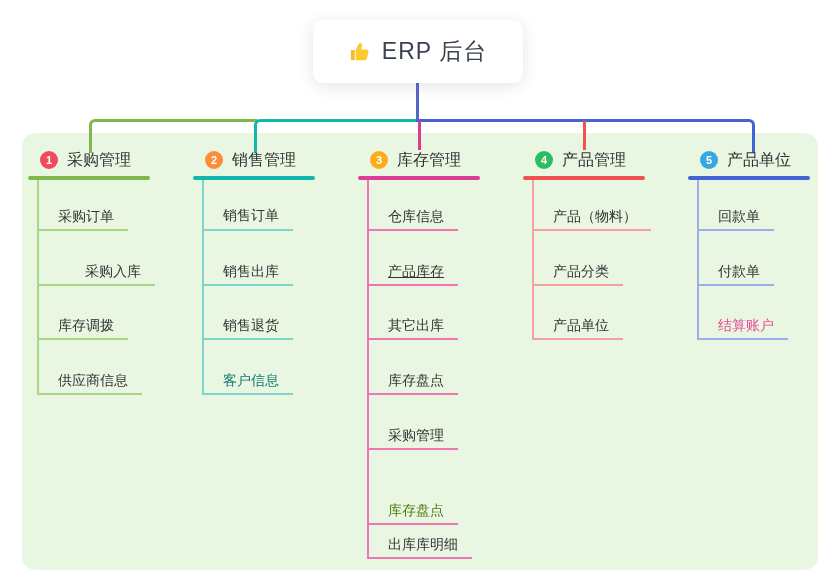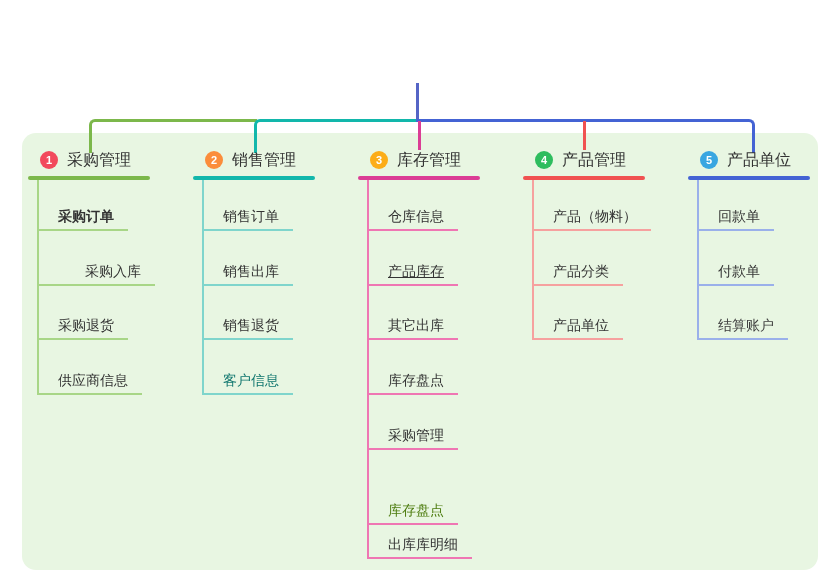--- a/index.html
+++ b/index.html
@@ -24,47 +24,54 @@
         font-size:14px;color:#333333;line-height:26px;height:26px;
         padding:0 14px 0 21px;border-bottom-style:solid;border-bottom-width:2px;}
   .thumb{width:23px;height:23px;flex:0 0 23px;}
 </style>
 </head>
 <body>
 
 <div id="stage">
   <div id="panel" style="background: rgb(232, 246, 226);"></div>
 
+  <div id="root-node" style="color: rgb(57, 66, 79);">
+    <svg class="thumb" viewBox="0 0 24 24">
+      <path d="M2 10.5h4V21H2z" fill="#f7b92c"></path>
+      <path d="M7 21h9.6c1 0 1.9-.7 2.1-1.7l1.6-6.9c.3-1.3-.7-2.6-2-2.6h-5.5l.9-4.1c.2-1-.3-2-1.2-2.4-.9-.4-2 0-2.5.9L7 10.3z" fill="#fbca2f"></path>
+    </svg>
+    <span>ERP 后台</span>
+  </div>
 
   <div id="connectors">
       <div class="line" style="left: 416px; top: 83px; width: 3px; height: 39px; background: rgb(85, 101, 198);"></div>
       <div class="lshape" style="left: 89px; top: 119px; width: 165px; height: 31px; border-top: 3px solid rgb(124, 184, 75); border-left: 3px solid rgb(124, 184, 75); border-top-left-radius: 6px;"></div>
       <div class="lshape" style="left: 254px; top: 119px; width: 165px; height: 31px; border-top: 3px solid rgb(18, 183, 171); border-left: 3px solid rgb(18, 183, 171); border-top-left-radius: 6px;"></div>
       <div class="lshape" style="left: 416px; top: 119px; width: 336px; height: 31px; border-top: 3px solid rgb(68, 99, 212); border-right: 3px solid rgb(68, 99, 212); border-top-right-radius: 6px;"></div>
       <div class="line" style="left: 418px; top: 121px; width: 3px; height: 29px; background: rgb(219, 61, 149);"></div>
       <div class="line" style="left: 583px; top: 121px; width: 3px; height: 29px; background: rgb(240, 82, 81);"></div>
     </div>
   <div id="branches">
       <div class="branch-header" style="left: 40px; top: 149px;">
         <div class="badge" style="background: rgb(242, 73, 92);">1</div>
         <div class="branch-label">采购管理</div>
       </div>
       <div class="hunderline" style="left: 28px; top: 176px; width: 122px; background: rgb(124, 184, 75);"></div>
       <div class="spine" style="left: 37px; top: 180px; height: 215px; background: rgb(168, 214, 135);"></div>
-      <div class="item" style="left: 37px; top: 203px; border-bottom-color: rgb(168, 214, 135); color: rgb(51, 51, 51); font-weight: bold;">采购订单</div>
+      <div class="item" style="left: 37px; top: 203px; border-bottom-color: rgb(168, 214, 135); color: rgb(51, 51, 51);">采购订单</div>
       <div class="item" style="left: 37px; top: 258px; border-bottom-color: rgb(168, 214, 135); color: rgb(51, 51, 51); padding-left: 48px;">采购入库</div>
-      <div class="item" style="left: 37px; top: 312px; border-bottom-color: rgb(168, 214, 135); color: rgb(51, 51, 51);">采购退货</div>
+      <div class="item" style="left: 37px; top: 312px; border-bottom-color: rgb(168, 214, 135); color: rgb(51, 51, 51);">库存调拨</div>
       <div class="item" style="left: 37px; top: 367px; border-bottom-color: rgb(168, 214, 135); color: rgb(51, 51, 51);">供应商信息</div>
       <div class="branch-header" style="left: 205px; top: 149px;">
         <div class="badge" style="background: rgb(251, 141, 59);">2</div>
         <div class="branch-label">销售管理</div>
       </div>
       <div class="hunderline" style="left: 193px; top: 176px; width: 122px; background: rgb(18, 183, 171);"></div>
       <div class="spine" style="left: 202px; top: 180px; height: 215px; background: rgb(127, 213, 204);"></div>
-      <div class="item" style="left: 202px; top: 203px; border-bottom-color: rgb(127, 213, 204); color: rgb(51, 51, 51);">销售订单</div>
+      <div class="item" style="left: 202px; top: 203px; border-bottom-color: rgb(127, 213, 204); color: rgb(51, 51, 51); font-family: Liberation Mono, monospace;">销售订单</div>
       <div class="item" style="left: 202px; top: 258px; border-bottom-color: rgb(127, 213, 204); color: rgb(51, 51, 51);">销售出库</div>
       <div class="item" style="left: 202px; top: 312px; border-bottom-color: rgb(127, 213, 204); color: rgb(51, 51, 51);">销售退货</div>
       <div class="item" style="left: 202px; top: 367px; border-bottom-color: rgb(127, 213, 204); color: #0f766e;">客户信息</div>
       <div class="branch-header" style="left: 370px; top: 149px;">
         <div class="badge" style="background: rgb(252, 173, 24);">3</div>
         <div class="branch-label">库存管理</div>
       </div>
       <div class="hunderline" style="left: 358px; top: 176px; width: 122px; background: rgb(219, 61, 149);"></div>
       <div class="spine" style="left: 367px; top: 180px; height: 379px; background: rgb(239, 118, 179);"></div>
       <div class="item" style="left: 367px; top: 203px; border-bottom-color: rgb(239, 118, 179); color: rgb(51, 51, 51);">仓库信息</div>
@@ -84,15 +91,15 @@
       <div class="item" style="left: 532px; top: 258px; border-bottom-color: rgb(246, 161, 159); color: rgb(51, 51, 51);">产品分类</div>
       <div class="item" style="left: 532px; top: 312px; border-bottom-color: rgb(246, 161, 159); color: rgb(51, 51, 51);">产品单位</div>
       <div class="branch-header" style="left: 700px; top: 149px;">
         <div class="badge" style="background: rgb(57, 166, 225);">5</div>
         <div class="branch-label">产品单位</div>
       </div>
       <div class="hunderline" style="left: 688px; top: 176px; width: 122px; background: rgb(68, 99, 212);"></div>
       <div class="spine" style="left: 697px; top: 180px; height: 160px; background: rgb(154, 176, 234);"></div>
       <div class="item" style="left: 697px; top: 203px; border-bottom-color: rgb(154, 176, 234); color: rgb(51, 51, 51);">回款单</div>
       <div class="item" style="left: 697px; top: 258px; border-bottom-color: rgb(154, 176, 234); color: rgb(51, 51, 51);">付款单</div>
-      <div class="item" style="left: 697px; top: 312px; border-bottom-color: rgb(154, 176, 234); color: #404040;">结算账户</div>
+      <div class="item" style="left: 697px; top: 312px; border-bottom-color: rgb(154, 176, 234); color: #ec4899;">结算账户</div>
     </div>
 </div>
 
 </body></html>

